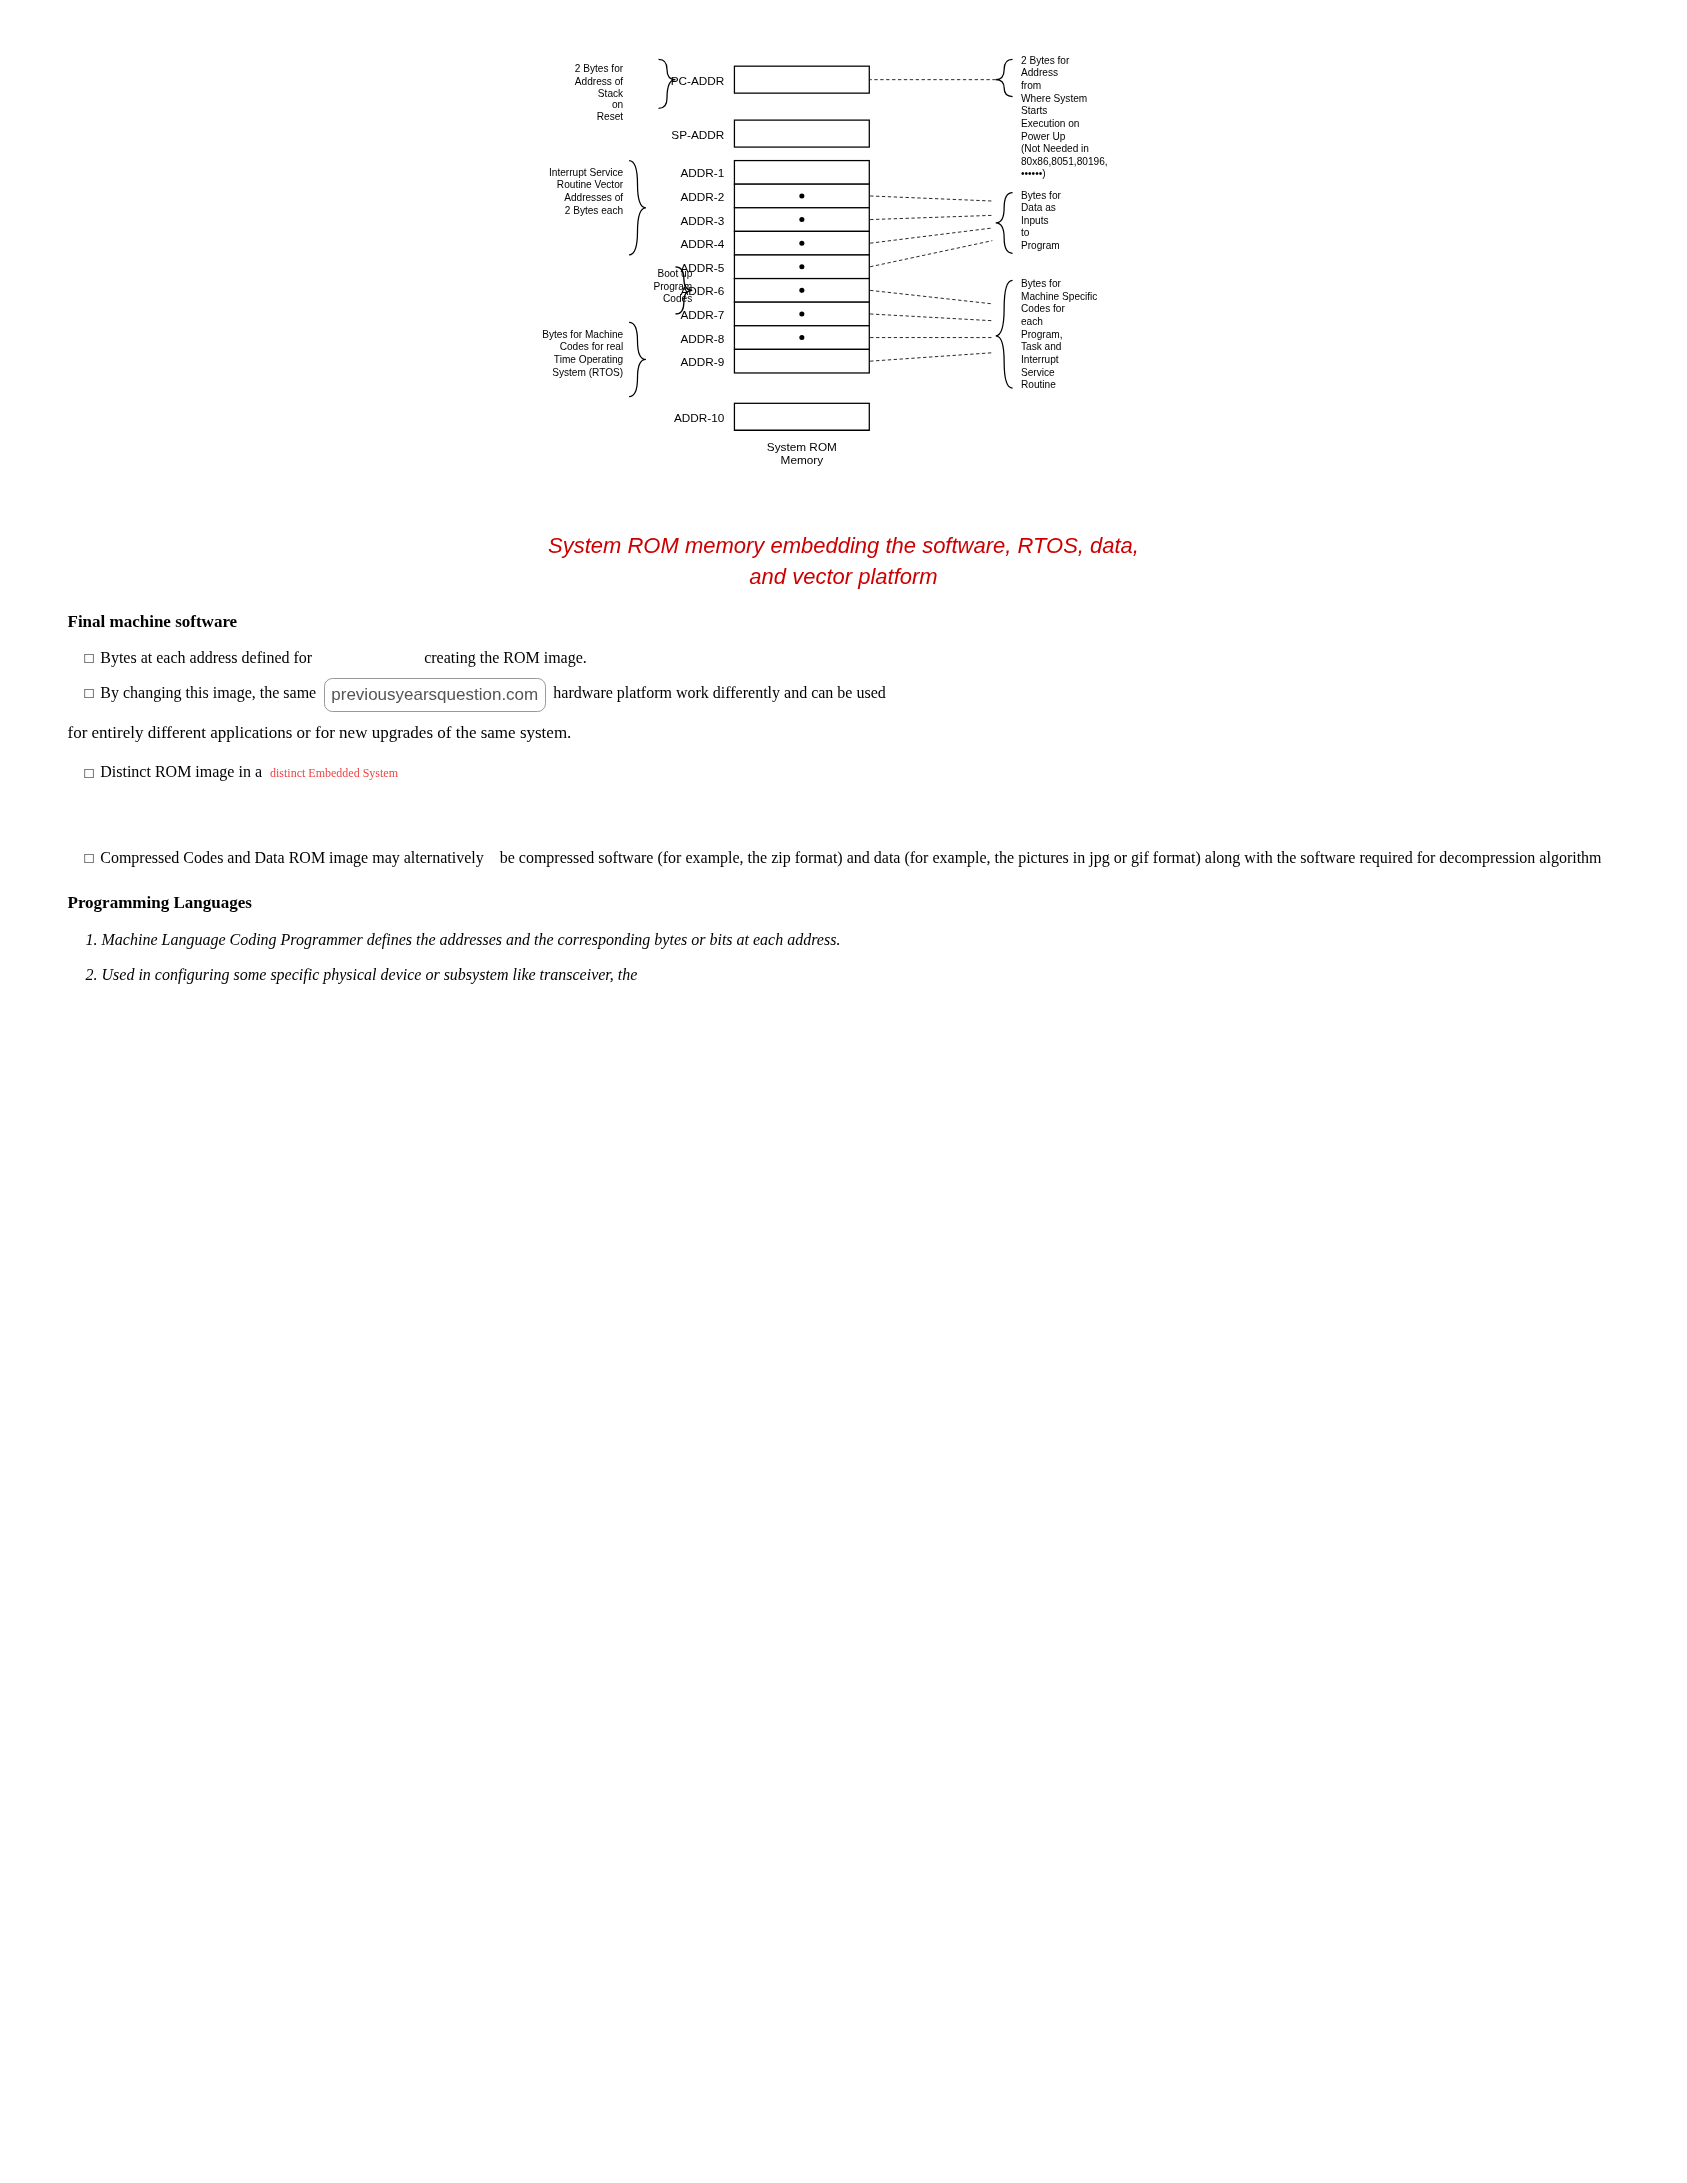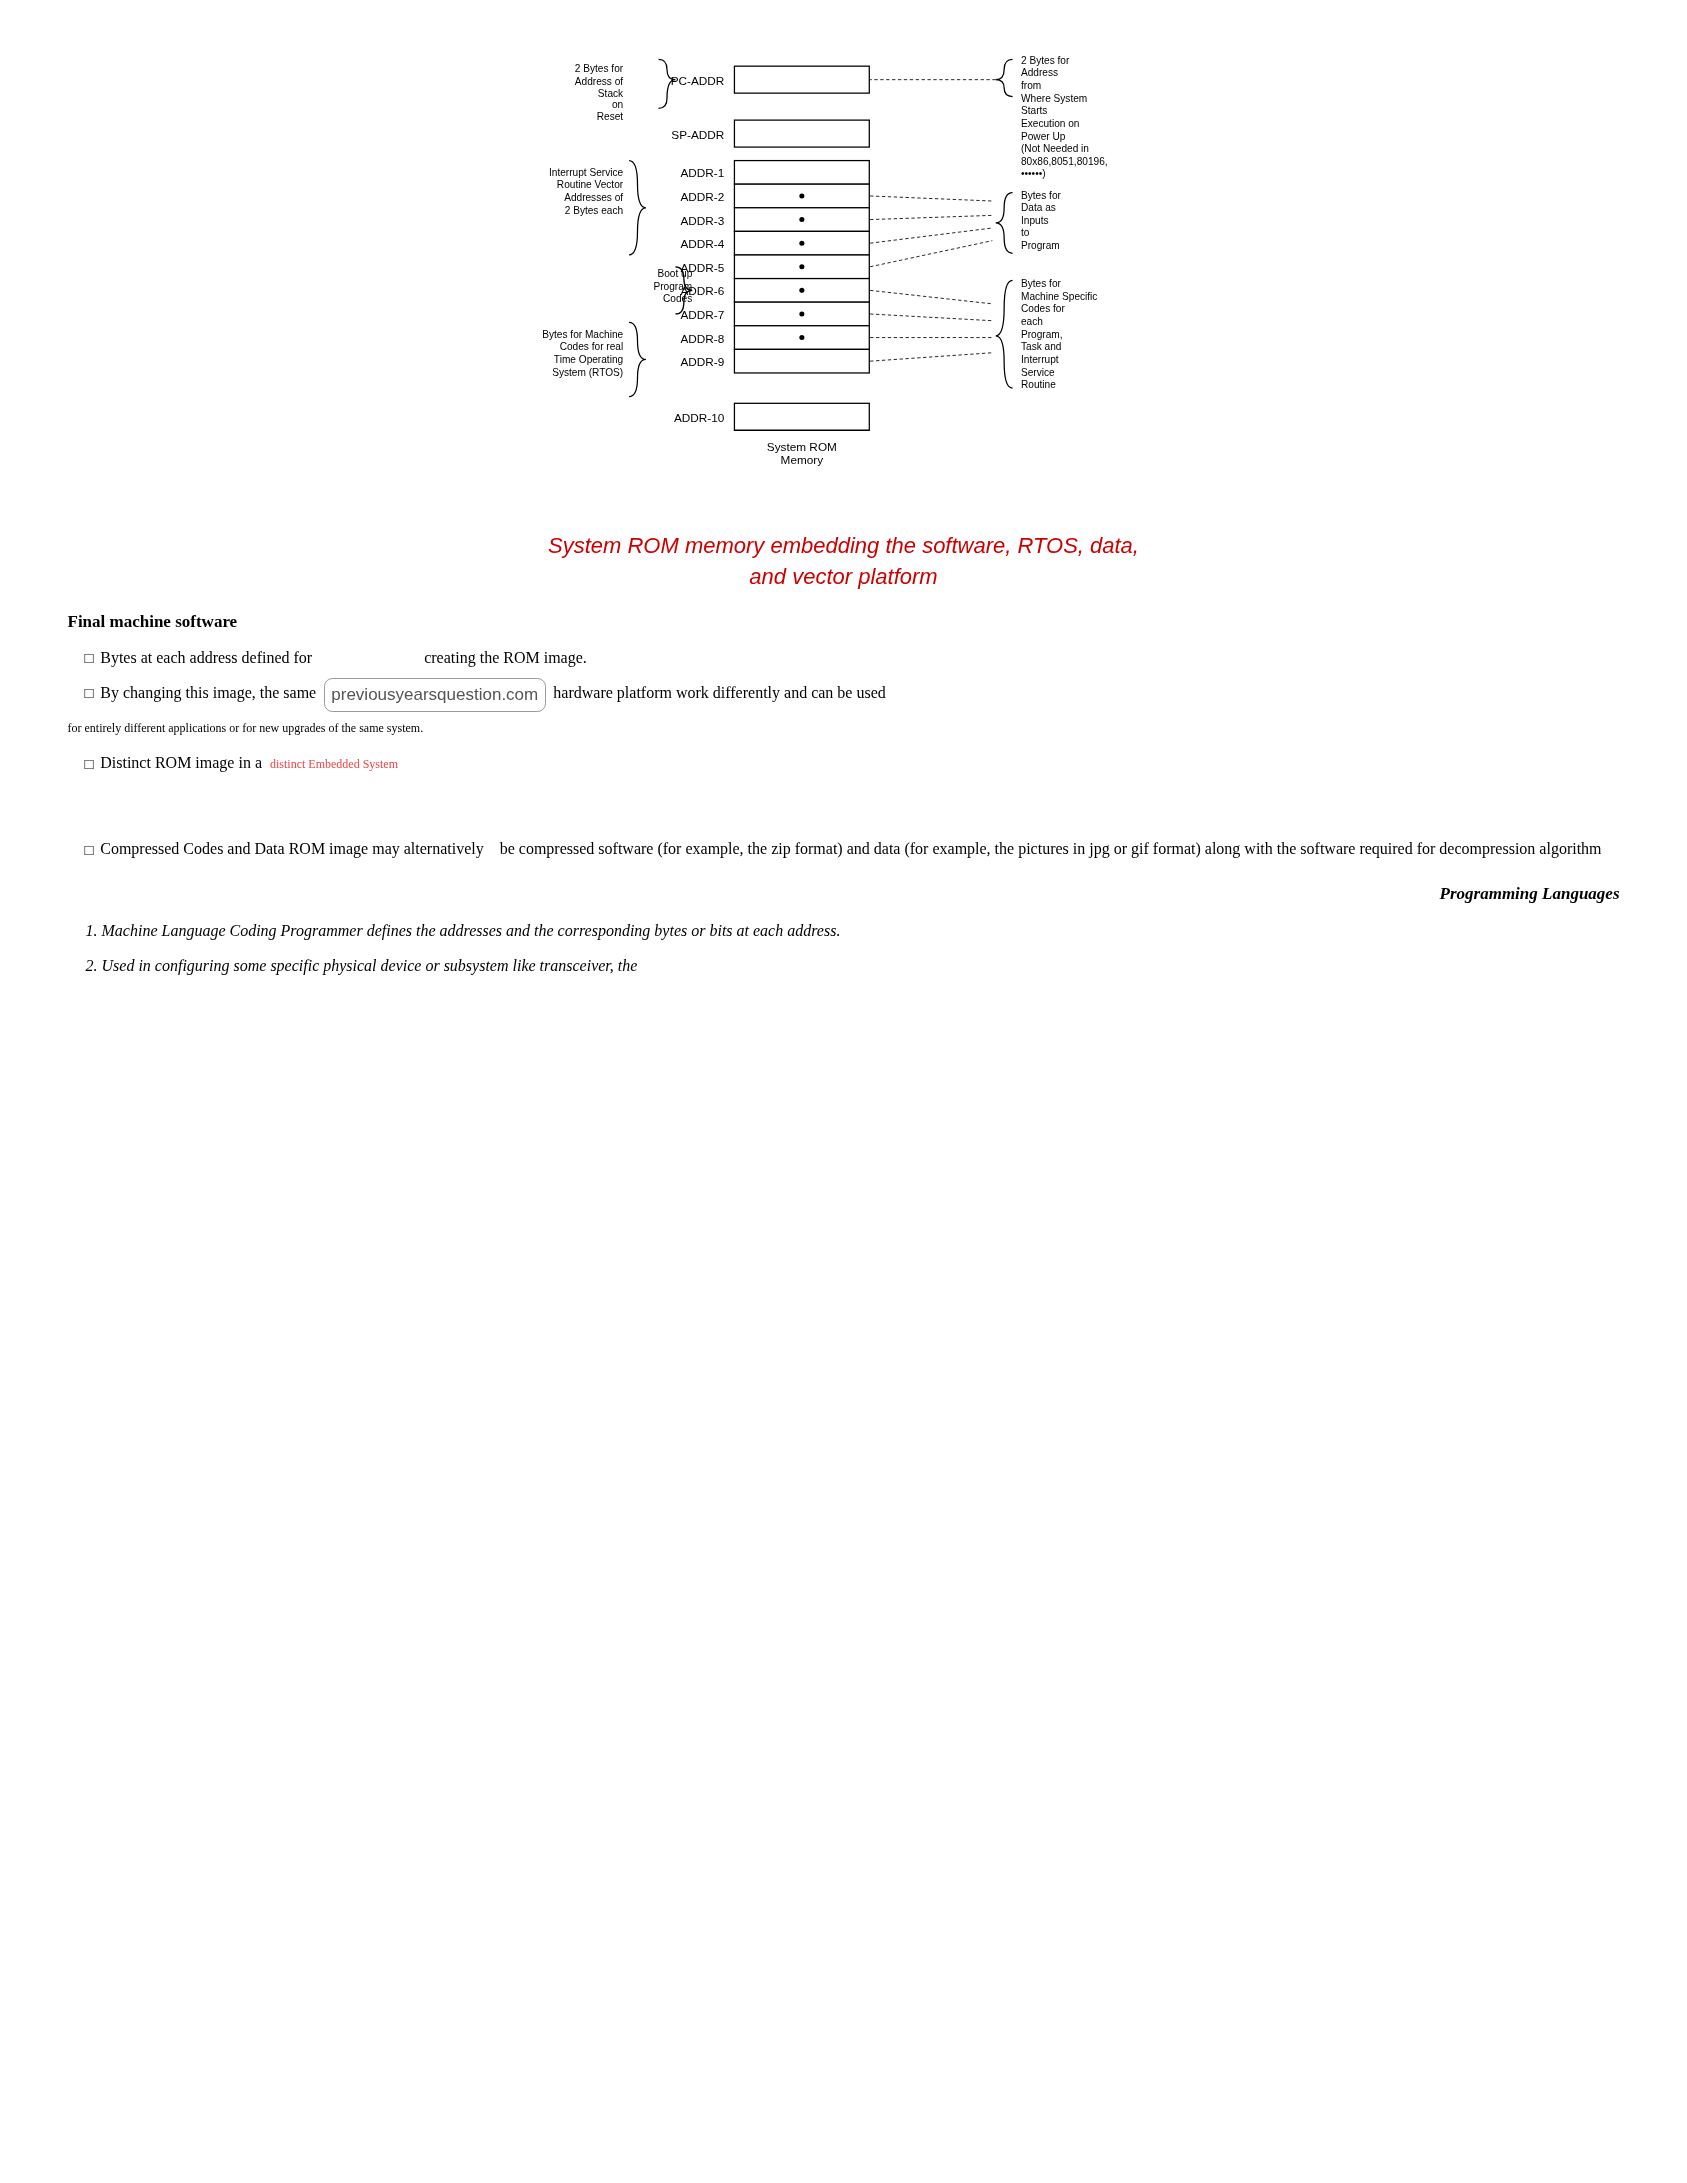--- a/index.html
+++ b/index.html
@@ -55,28 +55,27 @@
 
     .section-heading {
       font-weight: bold;
       font-size: 17px;
       margin-bottom: 6.7px;
     }
 
     .bold-heading {
       font-weight: bold;
       font-size: 17px;
-      text-align: right;
+      text-align: left;
       margin: 17px 0 8.4px 0;
-      font-style: italic;
     }
 
     .paragraph {
       margin-bottom: 10px;
-      font-size: 12px;
+      font-size: 17px;
       line-height: 1.75;
     }
 
     .bullet-para {
       margin-bottom: 6.7px;
       padding-left: 17px;
       font-size: 16px;
       line-height: 1.75;
       display: flex;
       gap: 6.7px;

